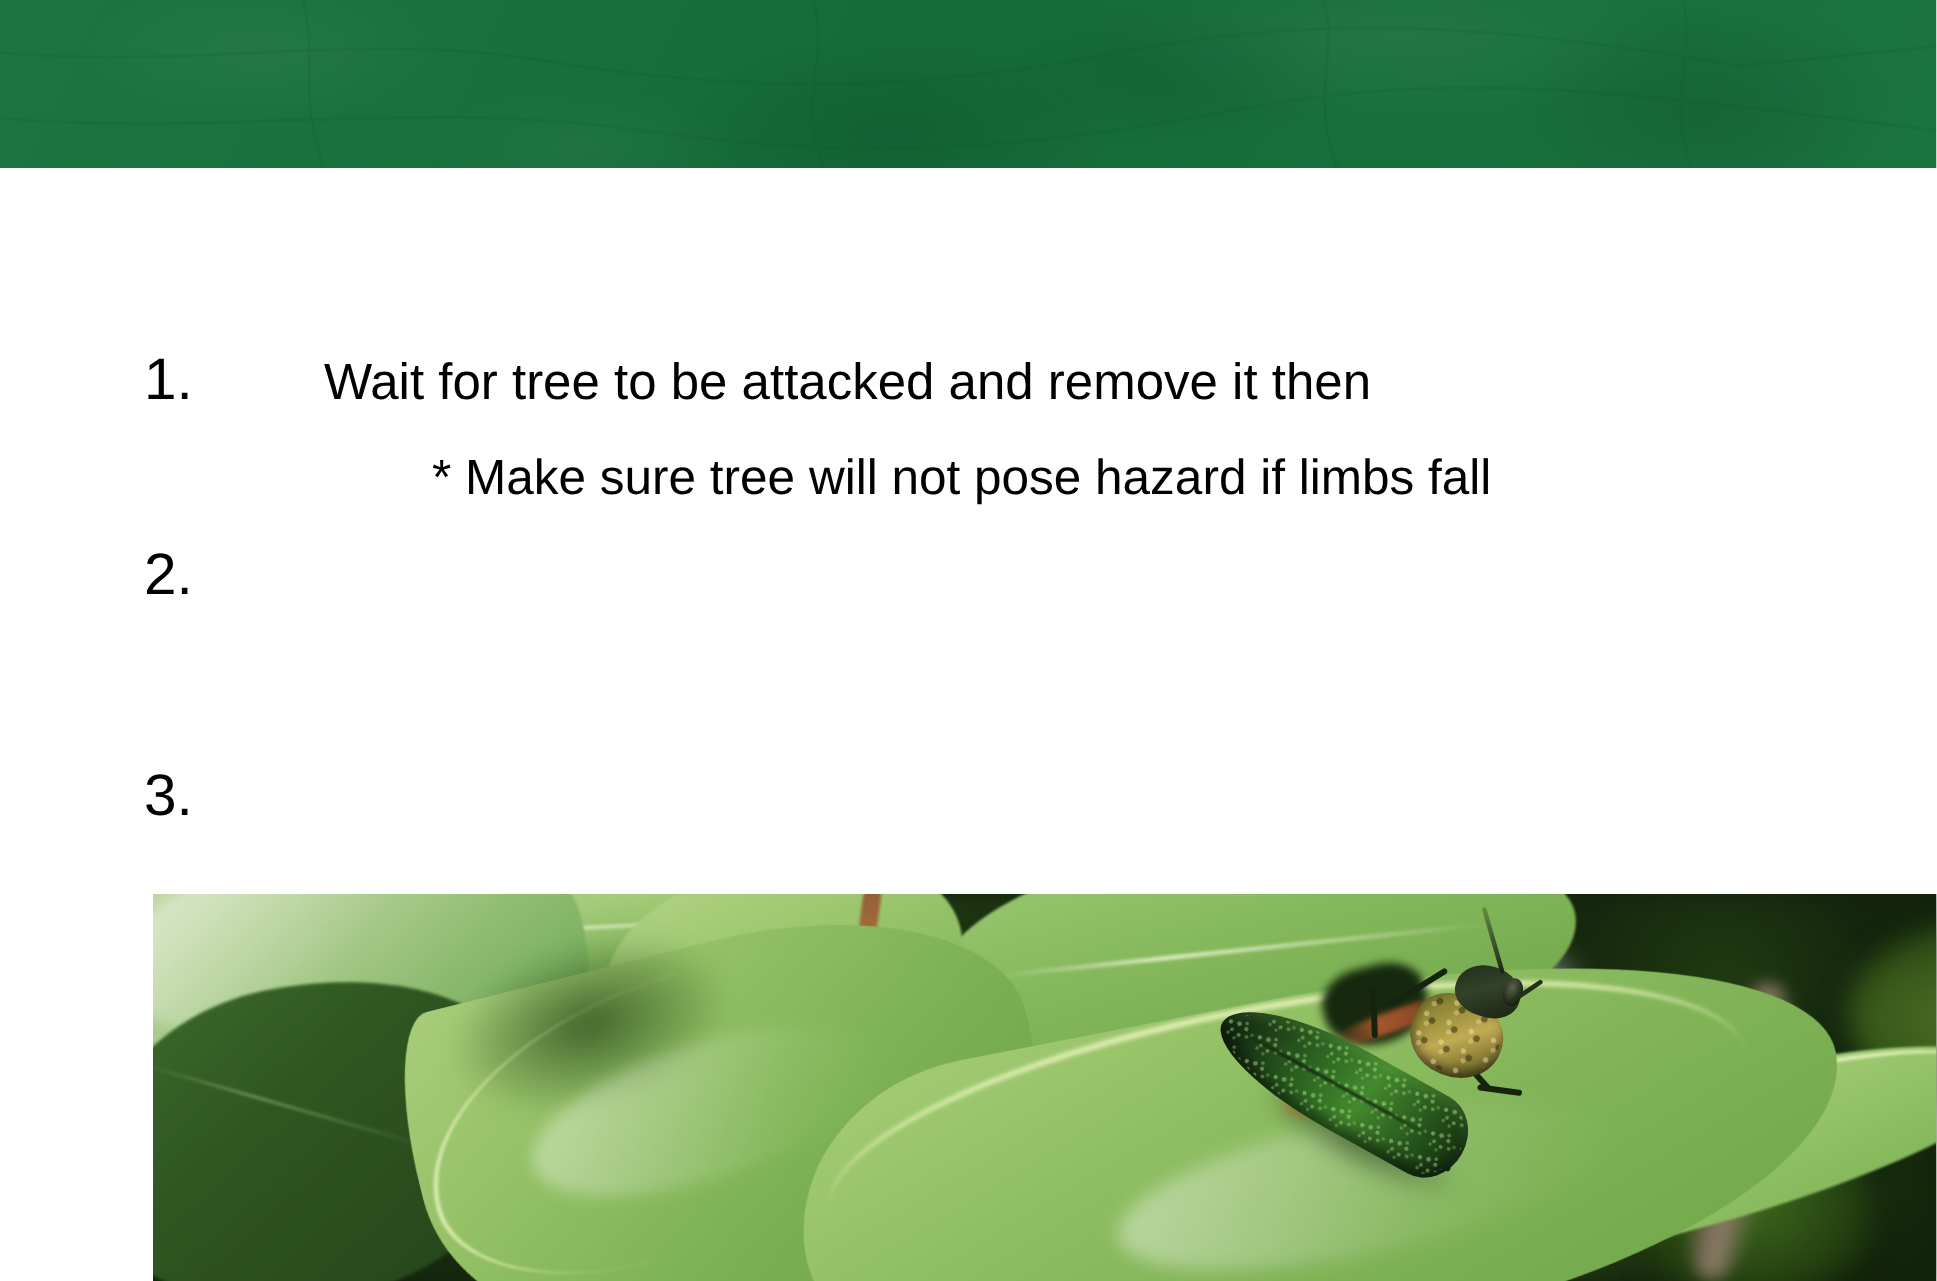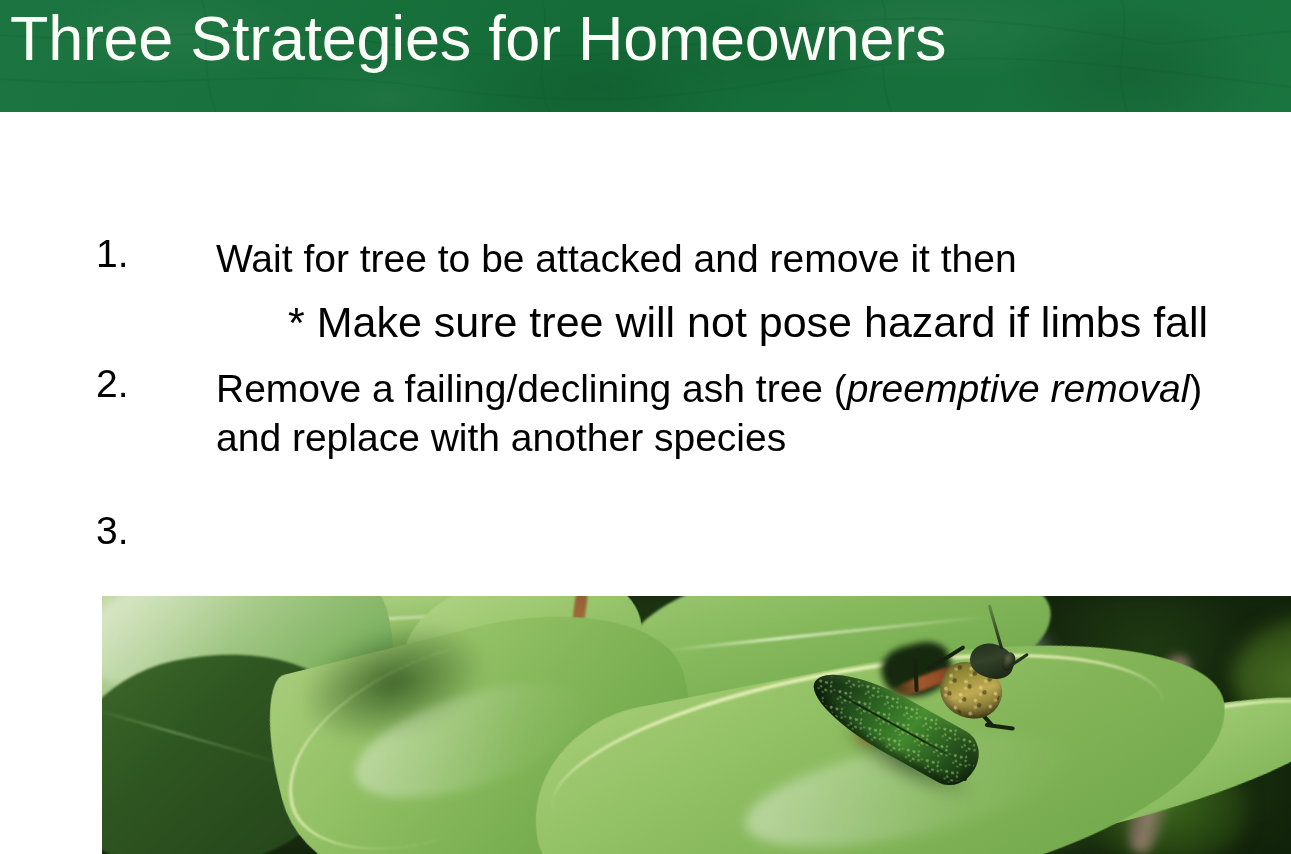--- a/index.html
+++ b/index.html
@@ -86,30 +86,30 @@
     left: 96px;
     top: 0;
     font-size: 39px;
     color: #000000;
     line-height: 1.0;
     font-weight: 400;
   }
   .item-text {
     margin-left: 216px;
     margin-right: 60px;
-    font-size: 39px;
+    font-size: 34px;
     color: #000000;
     line-height: 1.26;
     font-weight: 400;
   }
   .item-text .ital {
     font-style: italic;
   }
   .sub-note {
-    font-size: 43px;
+    font-size: 33px;
     color: #000000;
     line-height: 1.0;
     margin-left: 288px;
     font-weight: 400;
   }
 
   #item1 { position: absolute; left: 0; top: 122px; width: 1291px; }
   #item1-sub { position: absolute; left: 0; top: 189px; width: 1291px; }
   #item2 { position: absolute; left: 0; top: 252px; width: 1291px; }
   #item3 { position: absolute; left: 0; top: 399px; width: 1291px; }
@@ -485,38 +485,36 @@
   <svg class="banner-veins" width="1291" height="112" viewBox="0 0 1291 112" preserveAspectRatio="none">
     <g stroke="#0d5a2c" stroke-width="2" fill="none" opacity="0.85">
       <path d="M-10 34 C 120 48, 240 20, 360 40 S 600 64, 740 36 S 1000 16, 1160 44 L 1300 30"></path>
       <path d="M-10 78 C 140 92, 280 66, 420 86 S 660 104, 820 74 S 1080 62, 1300 88"></path>
       <path d="M200 -6 C 214 30, 196 62, 218 118"></path>
       <path d="M540 -6 C 556 34, 528 70, 552 118"></path>
       <path d="M880 -6 C 896 28, 870 66, 894 118"></path>
       <path d="M1120 -6 C 1134 32, 1108 68, 1130 118"></path>
     </g>
   </svg>
-  <div class="title-text">Three Strategies for Homeowners</div>
 </div>
 
 <div class="slide-body">
   <div class="list-area">
 
     <div class="list-item" id="item1">
       <span class="item-number">1.</span>
       <div class="item-text">Wait for tree to be attacked and remove it then</div>
     </div>
 
     <div class="list-item" id="item1-sub">
       <div class="sub-note">* Make sure tree will not pose hazard if limbs fall</div>
     </div>
 
     <div class="list-item" id="item2">
       <span class="item-number">2.</span>
-      <div class="item-text"><span>Remove a failing/declining ash tree (</span><span class="ital">preemptive removal</span><span>) and replace with another species</span></div>
     </div>
 
     <div class="list-item" id="item3">
       <span class="item-number">3.</span>
     </div>
   </div>
 </div>
 
 <div class="photo">
   <div class="photo-inner">

